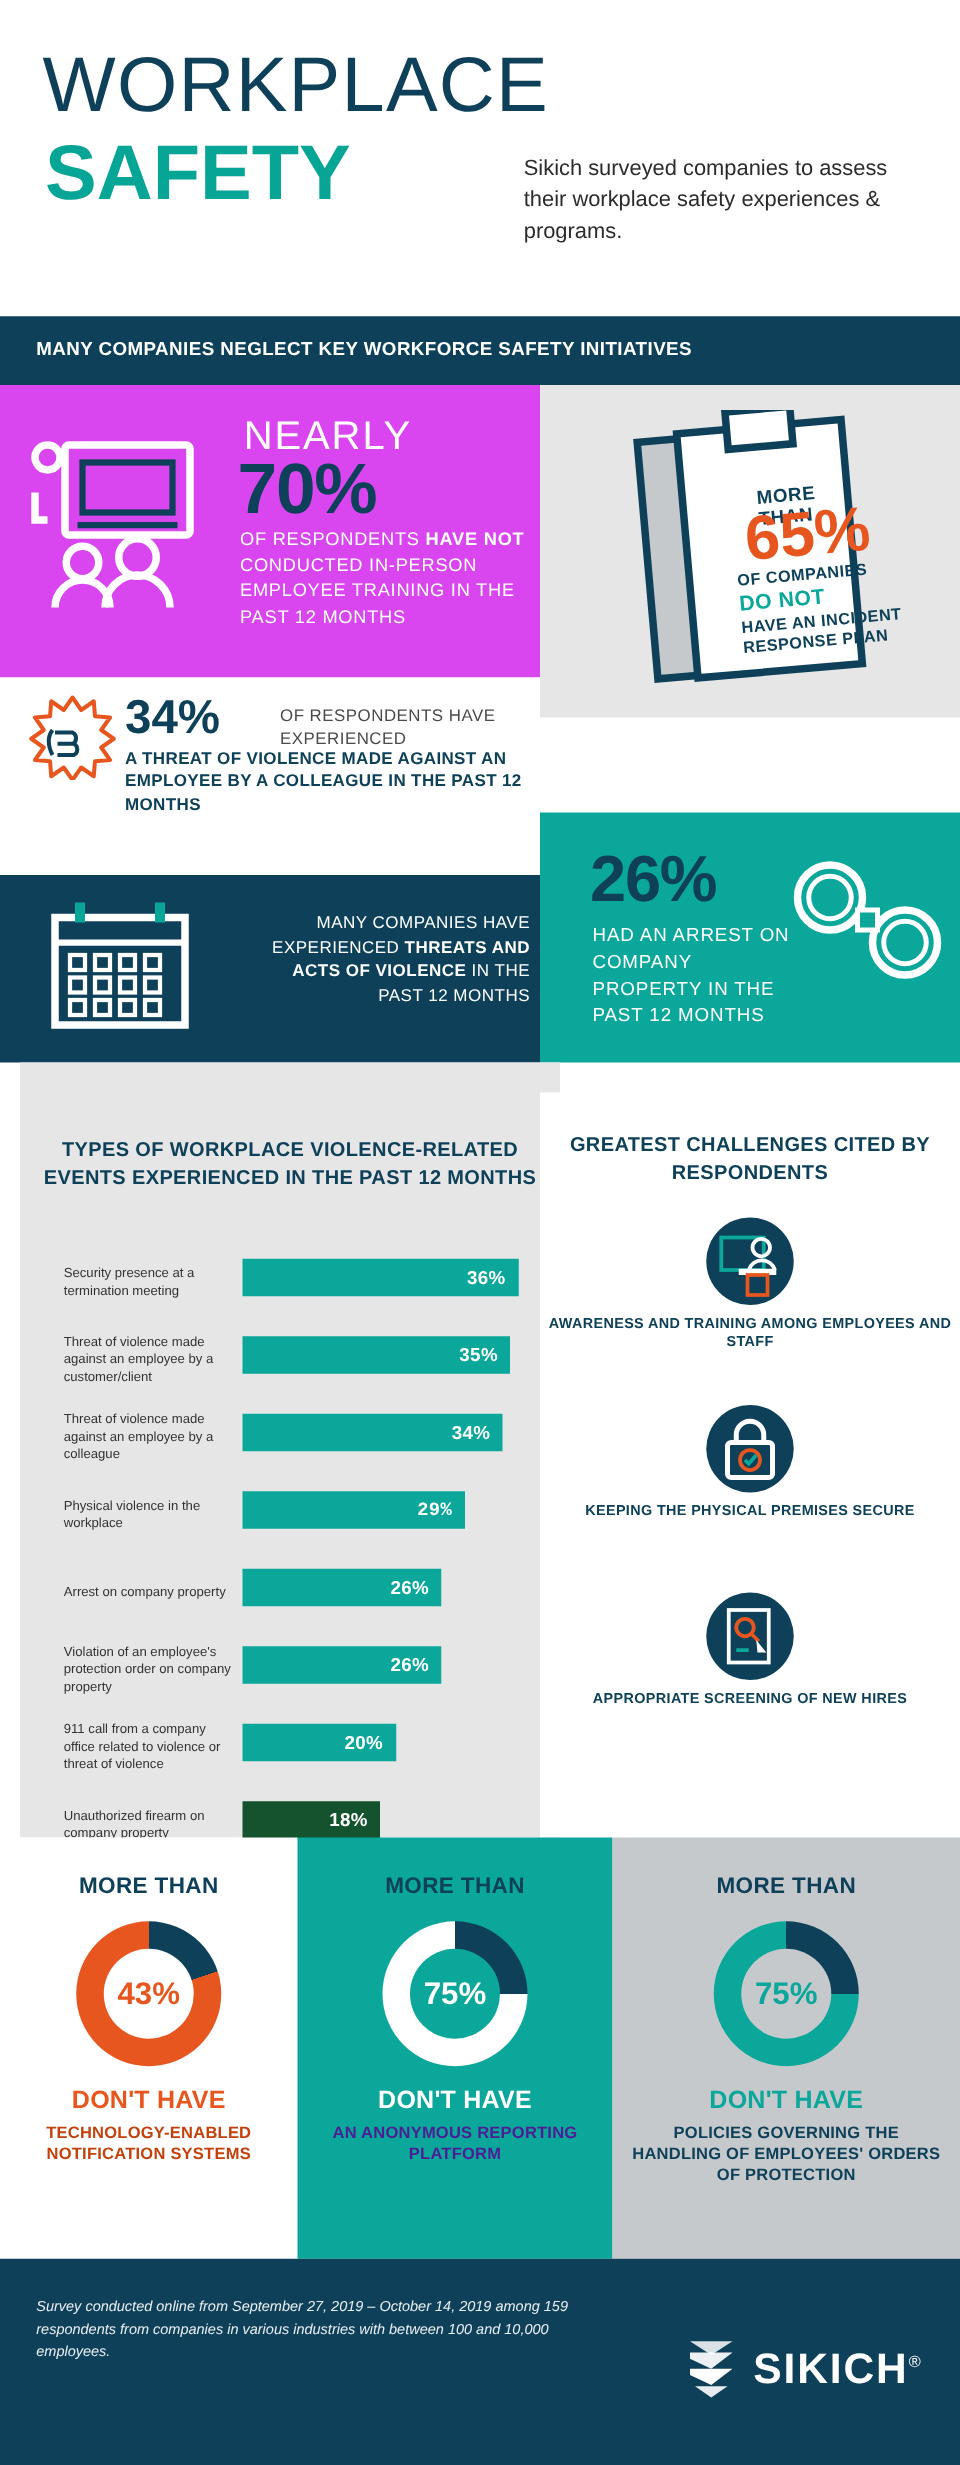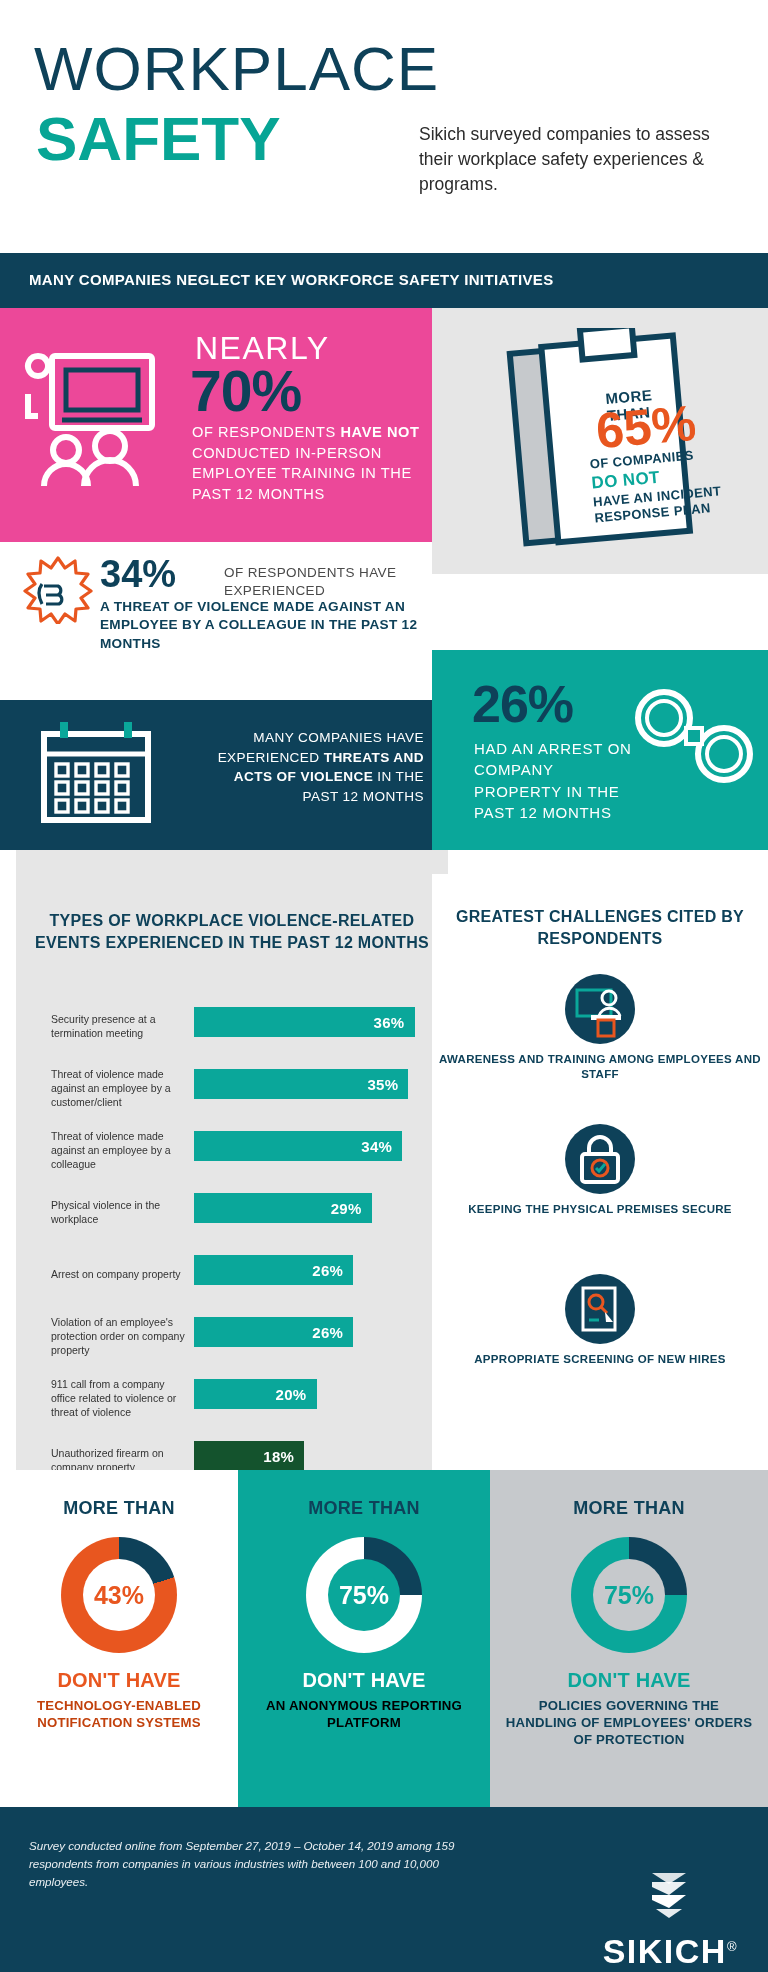--- a/index.html
+++ b/index.html
@@ -40,21 +40,21 @@
     background: #0e4159;
   }
   .banner span {
     position: absolute; left: 29px; top: 18px;
     color: #ffffff; font-size: 15px; font-weight: 700; letter-spacing: .35px;
   }
 
   
   .blk-70 {
     position: absolute; left: 0; top: 308px; width: 432px; height: 234px;
-    background: #ec4899;
+    background: #d946ef;
     padding-left: 12px;
   }
   .t70-nearly {
     position: absolute; left: 195px; top: 22px;
     font-size: 32px; color: #ffffff; font-weight: 300; letter-spacing: 1.5px;
   }
   .t70-num {
     position: absolute; left: 190px; top: 50px;
     font-size: 57px; color: #0e4159; font-weight: 700; letter-spacing: -1px;
   }
@@ -213,21 +213,21 @@
     position: absolute; left: 0; top: 1807px; width: 768px; height: 165px;
     background: #0e4159;
   }
   .foot-note {
     position: absolute; left: 29px; top: 30px; width: 430px;
     font-size: 11.6px; color: #e9eef1; font-style: italic;
     line-height: 1.55;
   }
   .logo-wrap {
     position: absolute; right: 30px; top: 62px;
-    display: flex; align-items: center; gap: 11px; flex-direction: column;
+    display: flex; align-items: center; gap: 11px;
   }
   .logo-text {
     color: #ffffff; font-size: 34px; font-weight: 700; letter-spacing: 1.5px;
   }
   .logo-reg { font-size: 13px; vertical-align: super; font-weight: 400; }
 </style>
 </head>
 <body>
 
 <div id="page">
@@ -349,21 +349,21 @@
           <div class="bar-label">Threat of violence made against an employee by a colleague</div>
           <div class="bar-track">
             <div class="bar-fill" style="width: 208.25px; background: rgb(10, 167, 154);">
               <span class="bar-val">34%</span>
             </div>
           </div>
         </div>
         <div class="bar-row">
           <div class="bar-label">Physical violence in the workplace</div>
           <div class="bar-track">
-            <div class="bar-fill" style="width: 177.625px; background: rgb(10, 167, 154);">
+            <div class="bar-fill" style="width: 177.625px; background: rgb(10, 167, 154); font-family: Liberation Mono, monospace;">
               <span class="bar-val">29%</span>
             </div>
           </div>
         </div>
         <div class="bar-row">
           <div class="bar-label">Arrest on company property</div>
           <div class="bar-track">
             <div class="bar-fill" style="width: 159.25px; background: rgb(10, 167, 154);">
               <span class="bar-val">26%</span>
             </div>
@@ -448,21 +448,21 @@
         <div class="d-dont" style="color: rgb(232, 86, 31);">DON'T HAVE</div>
         <div class="d-cap" style="color: #c2410c; text-align: center;">TECHNOLOGY-ENABLED NOTIFICATION SYSTEMS</div>
       </div>
       <div class="donut-col dc2" style="left: 238px; width: 252px; background: rgb(10, 167, 154);">
         <div class="d-more" style="color: rgb(14, 65, 89);">MORE THAN</div>
         <div class="d-ring" style="border-radius: 50%; background: conic-gradient(from 90deg, rgb(255, 255, 255) 0deg, rgb(255, 255, 255) 270deg, rgb(14, 65, 89) 270deg, rgb(14, 65, 89) 360deg);">
           <div style="position: absolute; left: 22px; top: 22px; width: 72px; height: 72px; border-radius: 50%; background: rgb(10, 167, 154);"></div>
           <div class="d-pct" style="color: rgb(255, 255, 255);">75%</div>
         </div>
         <div class="d-dont" style="color: rgb(255, 255, 255);">DON'T HAVE</div>
-        <div class="d-cap" style="color: #000000;">AN ANONYMOUS REPORTING PLATFORM</div>
+        <div class="d-cap" style="color: #4c1d95;">AN ANONYMOUS REPORTING PLATFORM</div>
       </div>
       <div class="donut-col dc3" style="left: 490px; width: 278px; background: rgb(198, 201, 204);">
         <div class="d-more" style="color: rgb(14, 65, 89);">MORE THAN</div>
         <div class="d-ring" style="border-radius: 50%; background: conic-gradient(from 90deg, rgb(10, 167, 154) 0deg, rgb(10, 167, 154) 270deg, rgb(14, 65, 89) 270deg, rgb(14, 65, 89) 360deg);">
           <div style="position: absolute; left: 22px; top: 22px; width: 72px; height: 72px; border-radius: 50%; background: rgb(198, 201, 204);"></div>
           <div class="d-pct" style="color: rgb(10, 167, 154);">75%</div>
         </div>
         <div class="d-dont" style="color: rgb(10, 167, 154);">DON'T HAVE</div>
         <div class="d-cap" style="color: rgb(14, 65, 89);">POLICIES GOVERNING THE HANDLING OF EMPLOYEES' ORDERS OF PROTECTION</div>
       </div>

